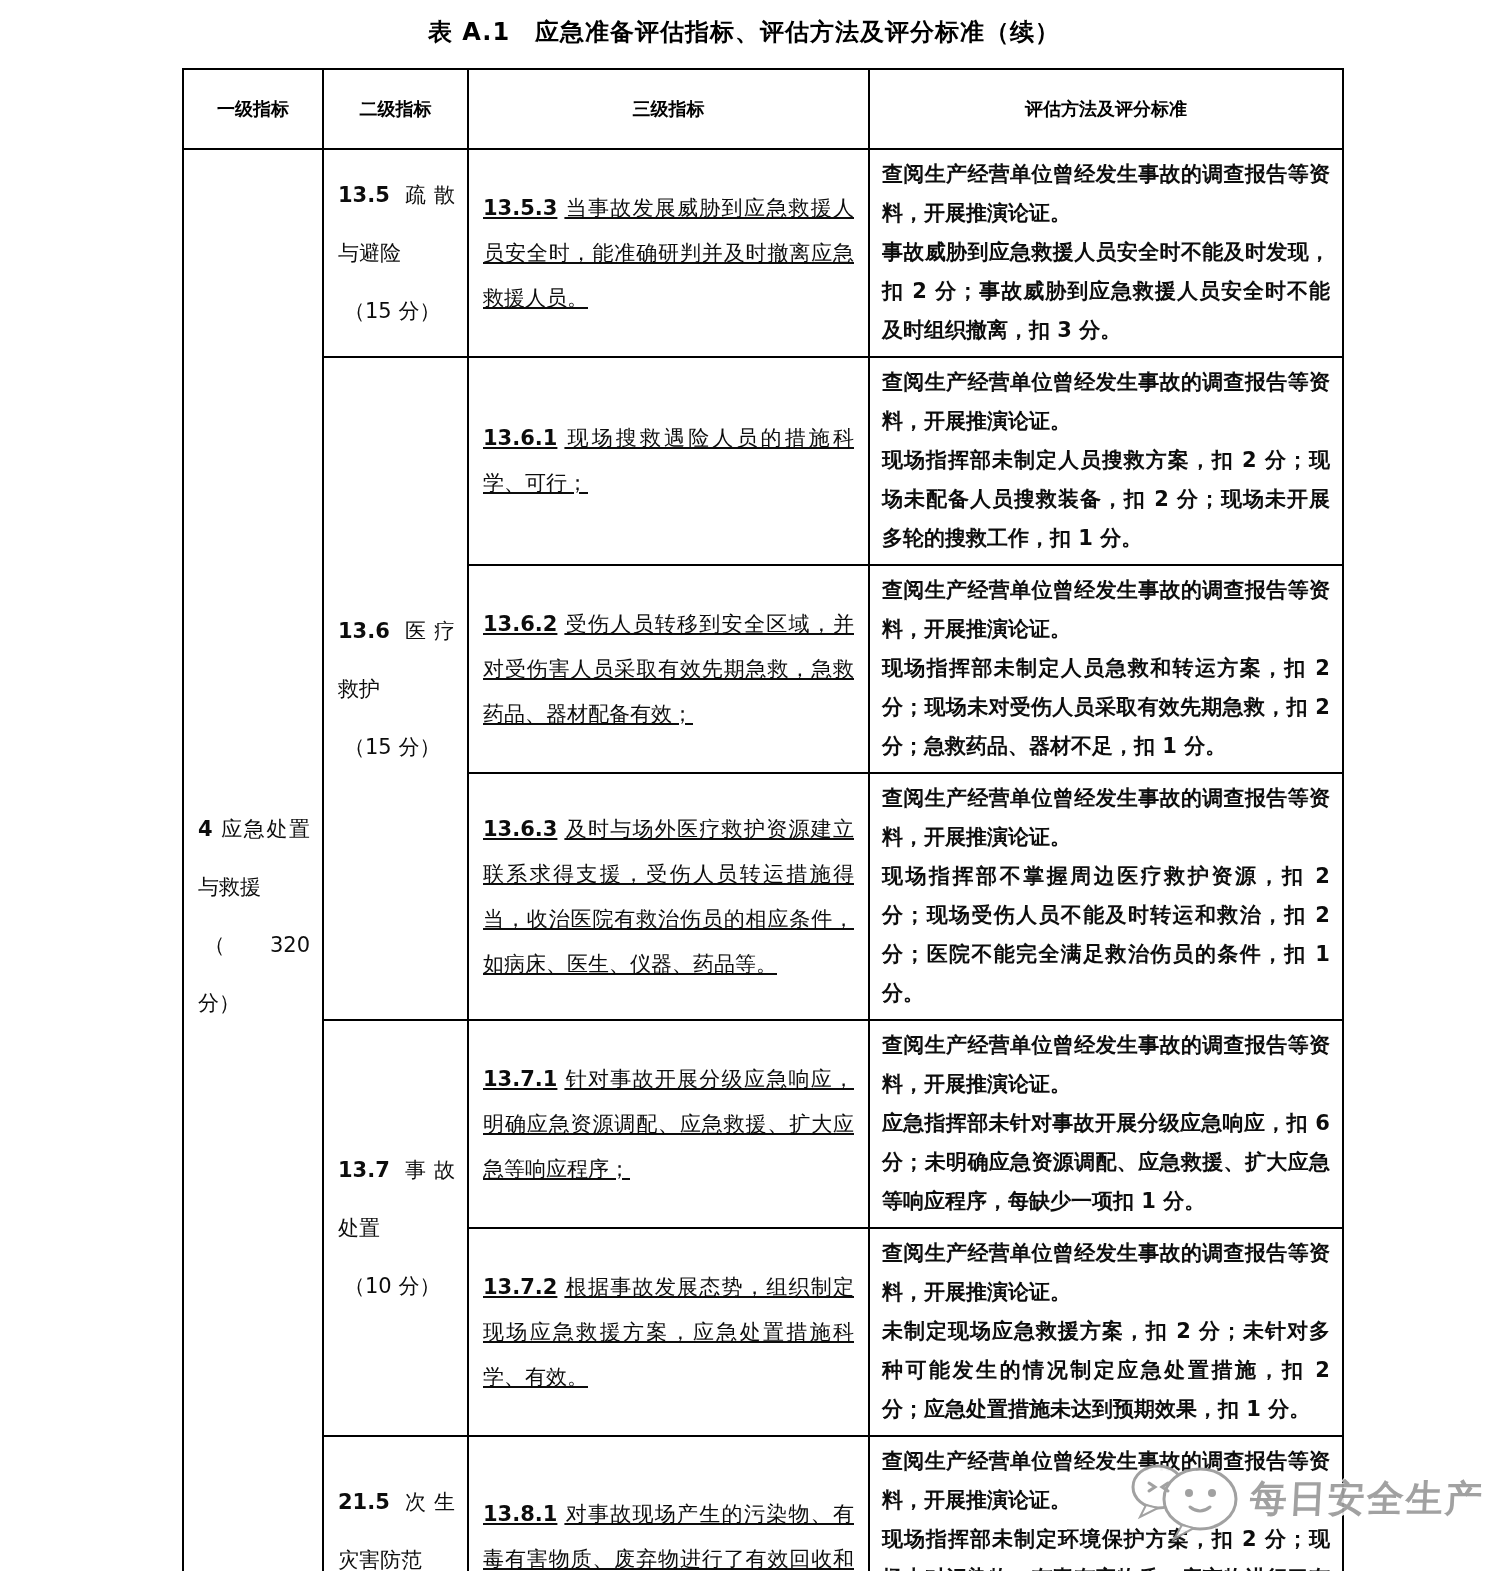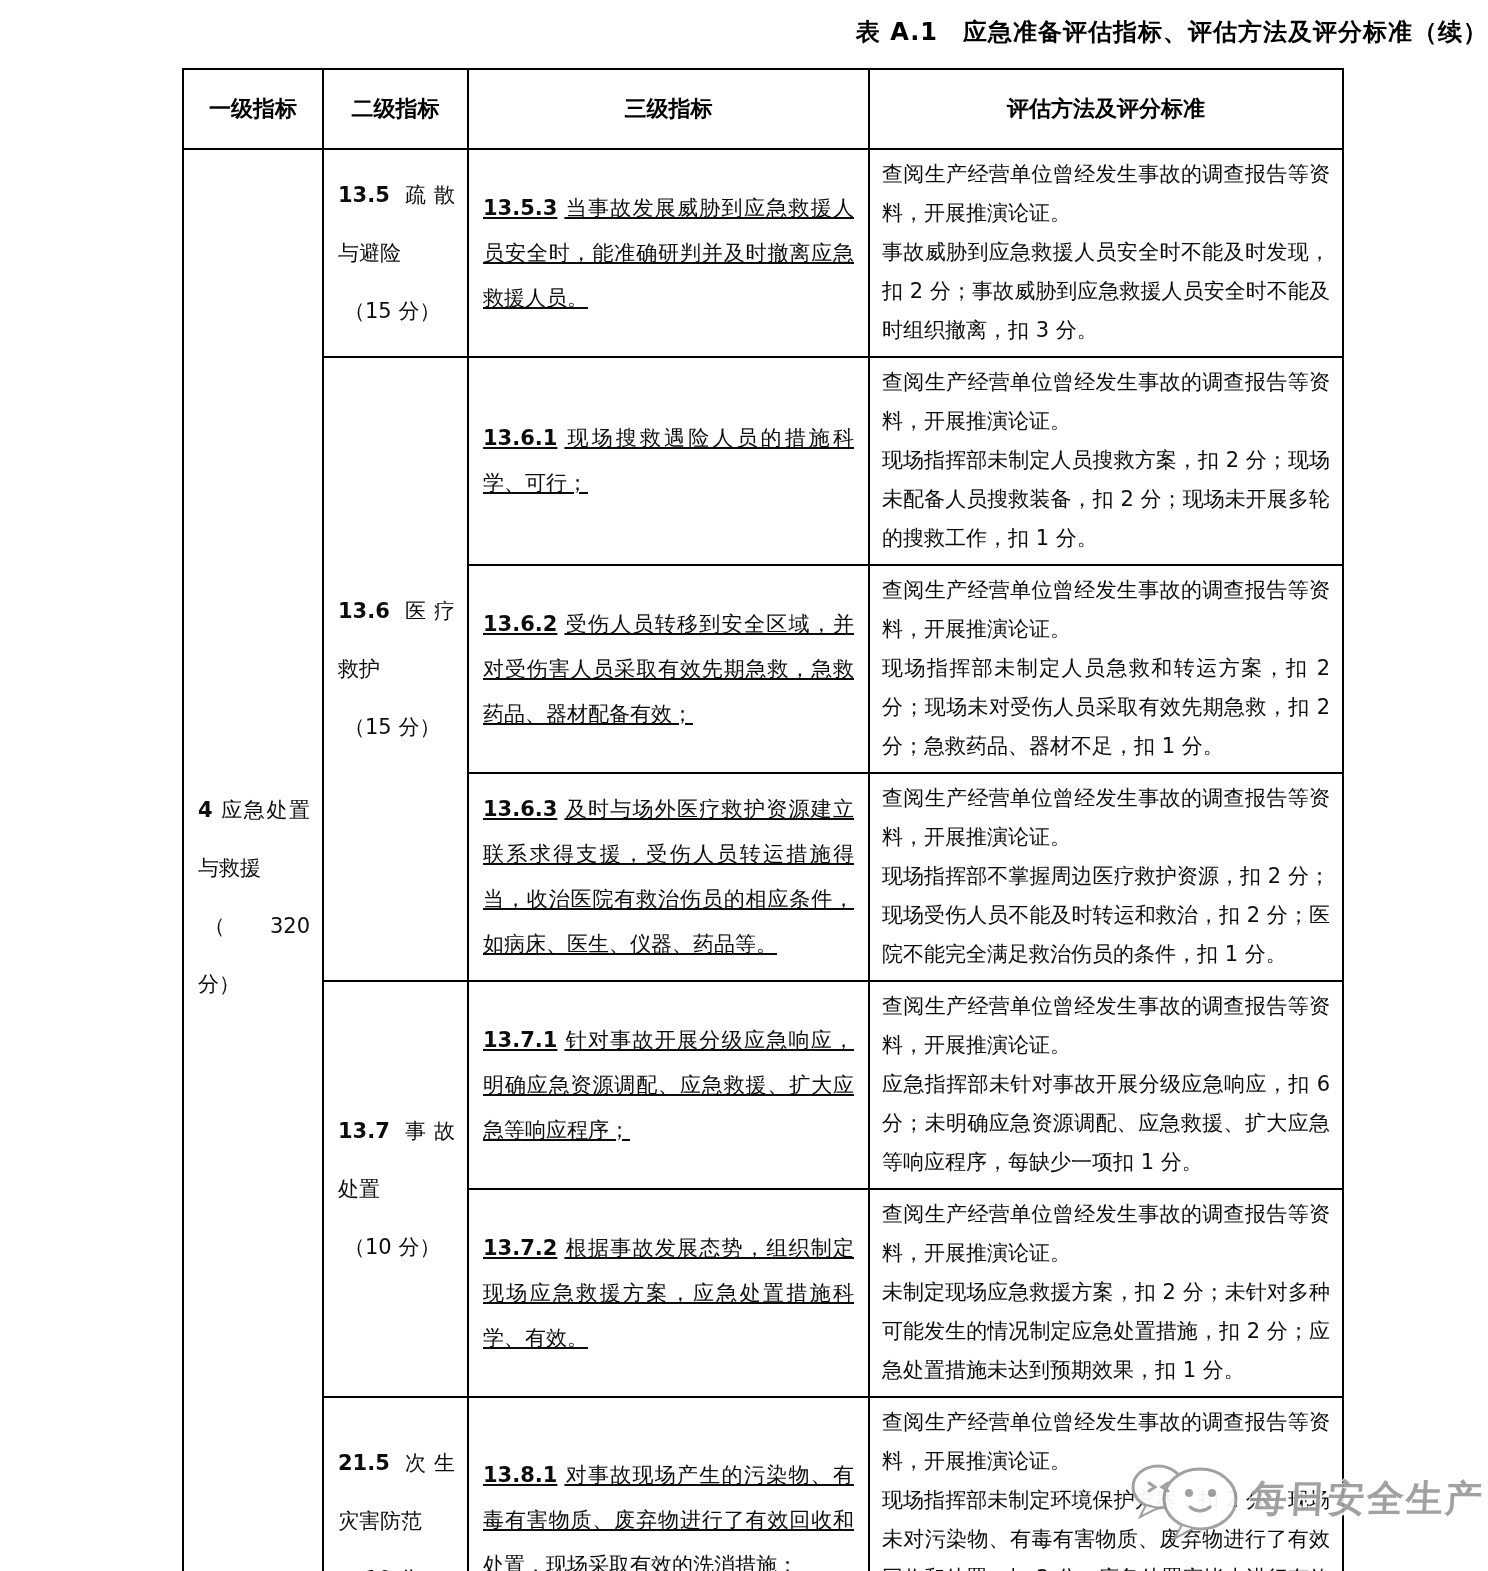--- a/index.html
+++ b/index.html
@@ -3,38 +3,38 @@
 <meta charset="utf-8">
 <style>
   html,body{margin:0;padding:0;background:#ffffff;}
   body{
     width:1488px;height:1571px;position:relative;overflow:hidden;
     font-family:"DejaVu Sans","Liberation Sans",sans-serif;
     color:#111;
   }
   .doc-title{
     position:absolute;top:16px;left:0;width:100%;
-    text-align:right;font-size:24px;font-weight:700;color:#000;
+    text-align:center;font-size:24px;font-weight:700;color:#000;
     letter-spacing:1px;
   }
   table.eval-table{
     position:absolute;left:182px;top:68px;width:1160px;
     border-collapse:collapse;table-layout:fixed;
     background:#fff;
     box-shadow:0 3px 0 rgba(125,125,125,0.55);
   }
   .eval-table td,.eval-table th{
     border:2px solid #000;
     vertical-align:middle;
     font-size:21px;color:#0d0d0d;
     box-sizing:border-box;
     overflow:hidden;
   }
   .eval-table th{
-    font-size:22px;font-weight:700;text-align:center;
+    font-size:18px;font-weight:700;text-align:center;
     height:80px;padding:4px 6px;color:#000;
   }
   
   .col-l1{width:140px;}
   .col-l2{width:145px;}
   .col-l3{width:401px;}
   .col-ev{width:474px;}
 
   td.l1-cell, td.l2-cell{
     padding:6px 12px 6px 14px;
@@ -48,20 +48,21 @@
     padding:8px 14px;
     line-height:45px;
     text-align:justify;
     text-decoration:underline;
   }
   td.ev-cell{
     vertical-align:top;
     padding:5px 12px 6px 12px;
     line-height:39px;
     text-align:justify;
+    font-weight:bold;
   }
   td.ev-cell p{margin:0;}
 
   tr.r-std{height:196px;}
   tr.r-first{height:190px;}
   tr.r-last{height:236px;}
   tr.r-last td{border-bottom:3px solid #000;}
 
   
   .watermark{

